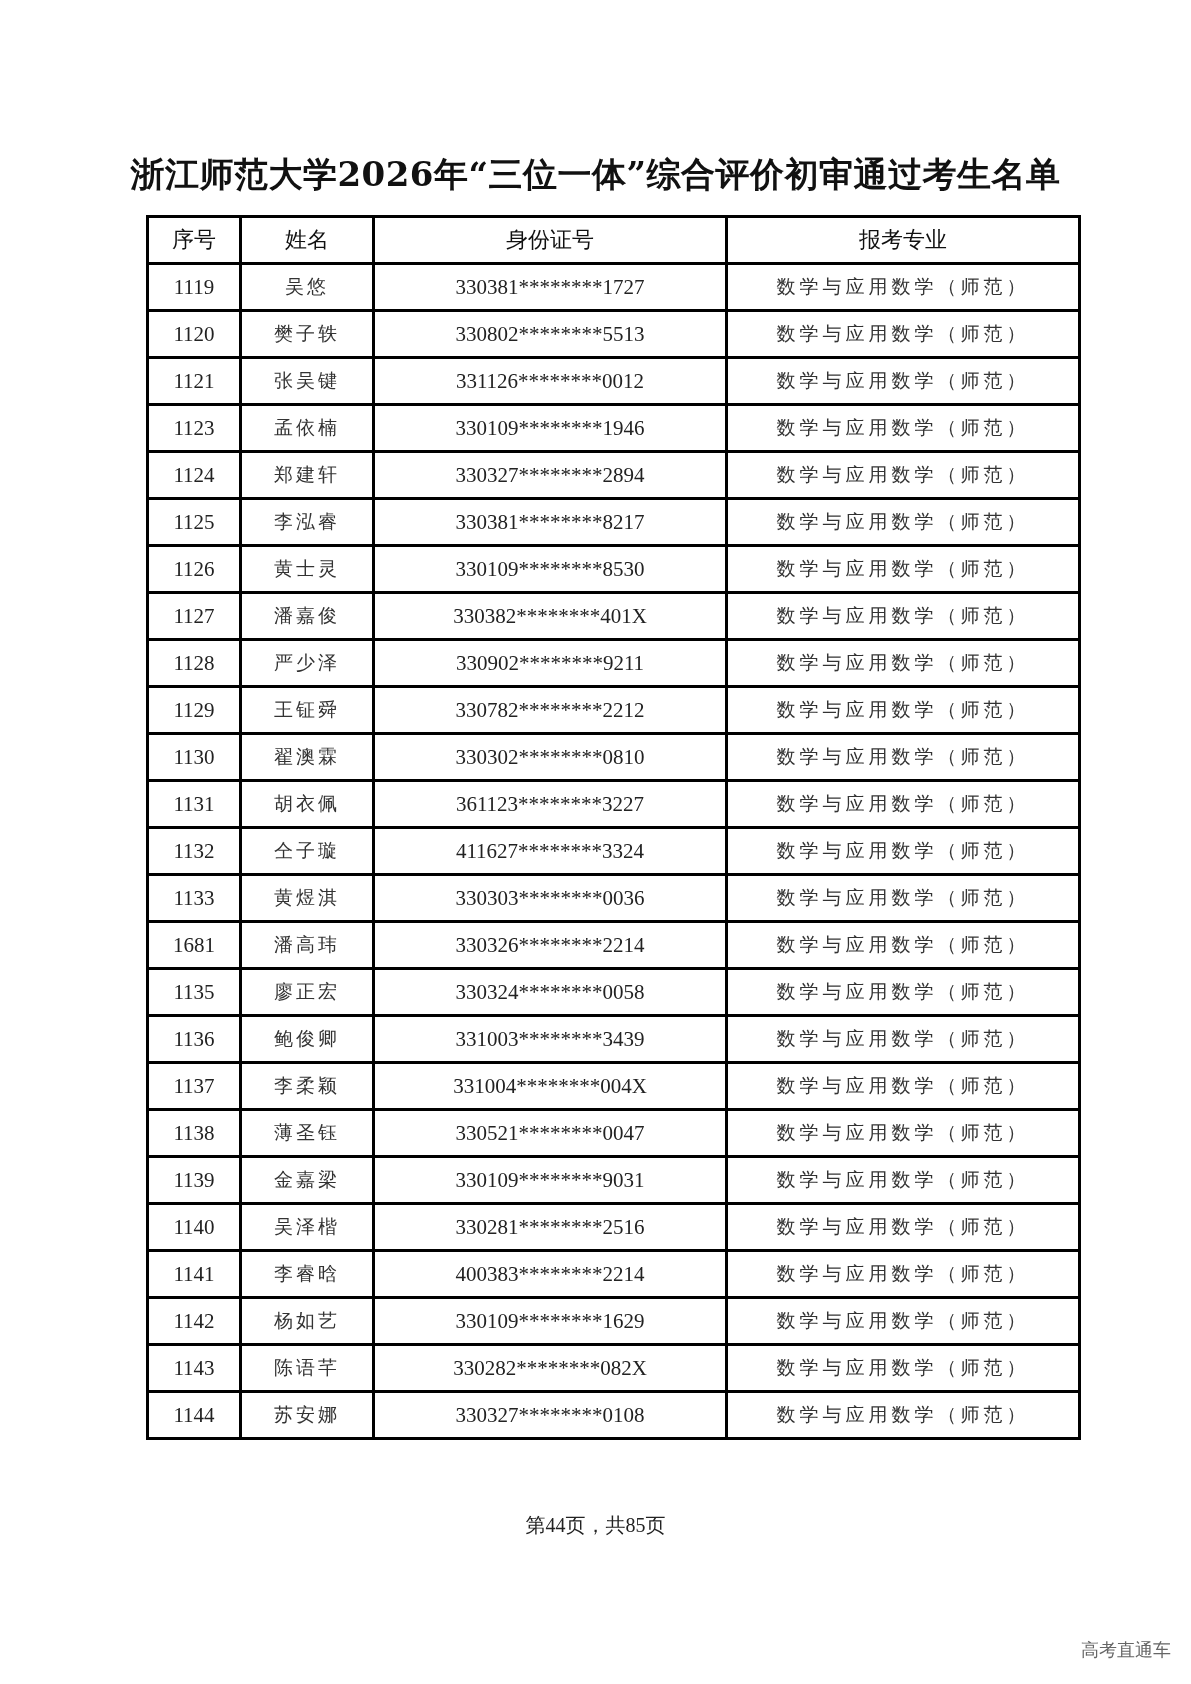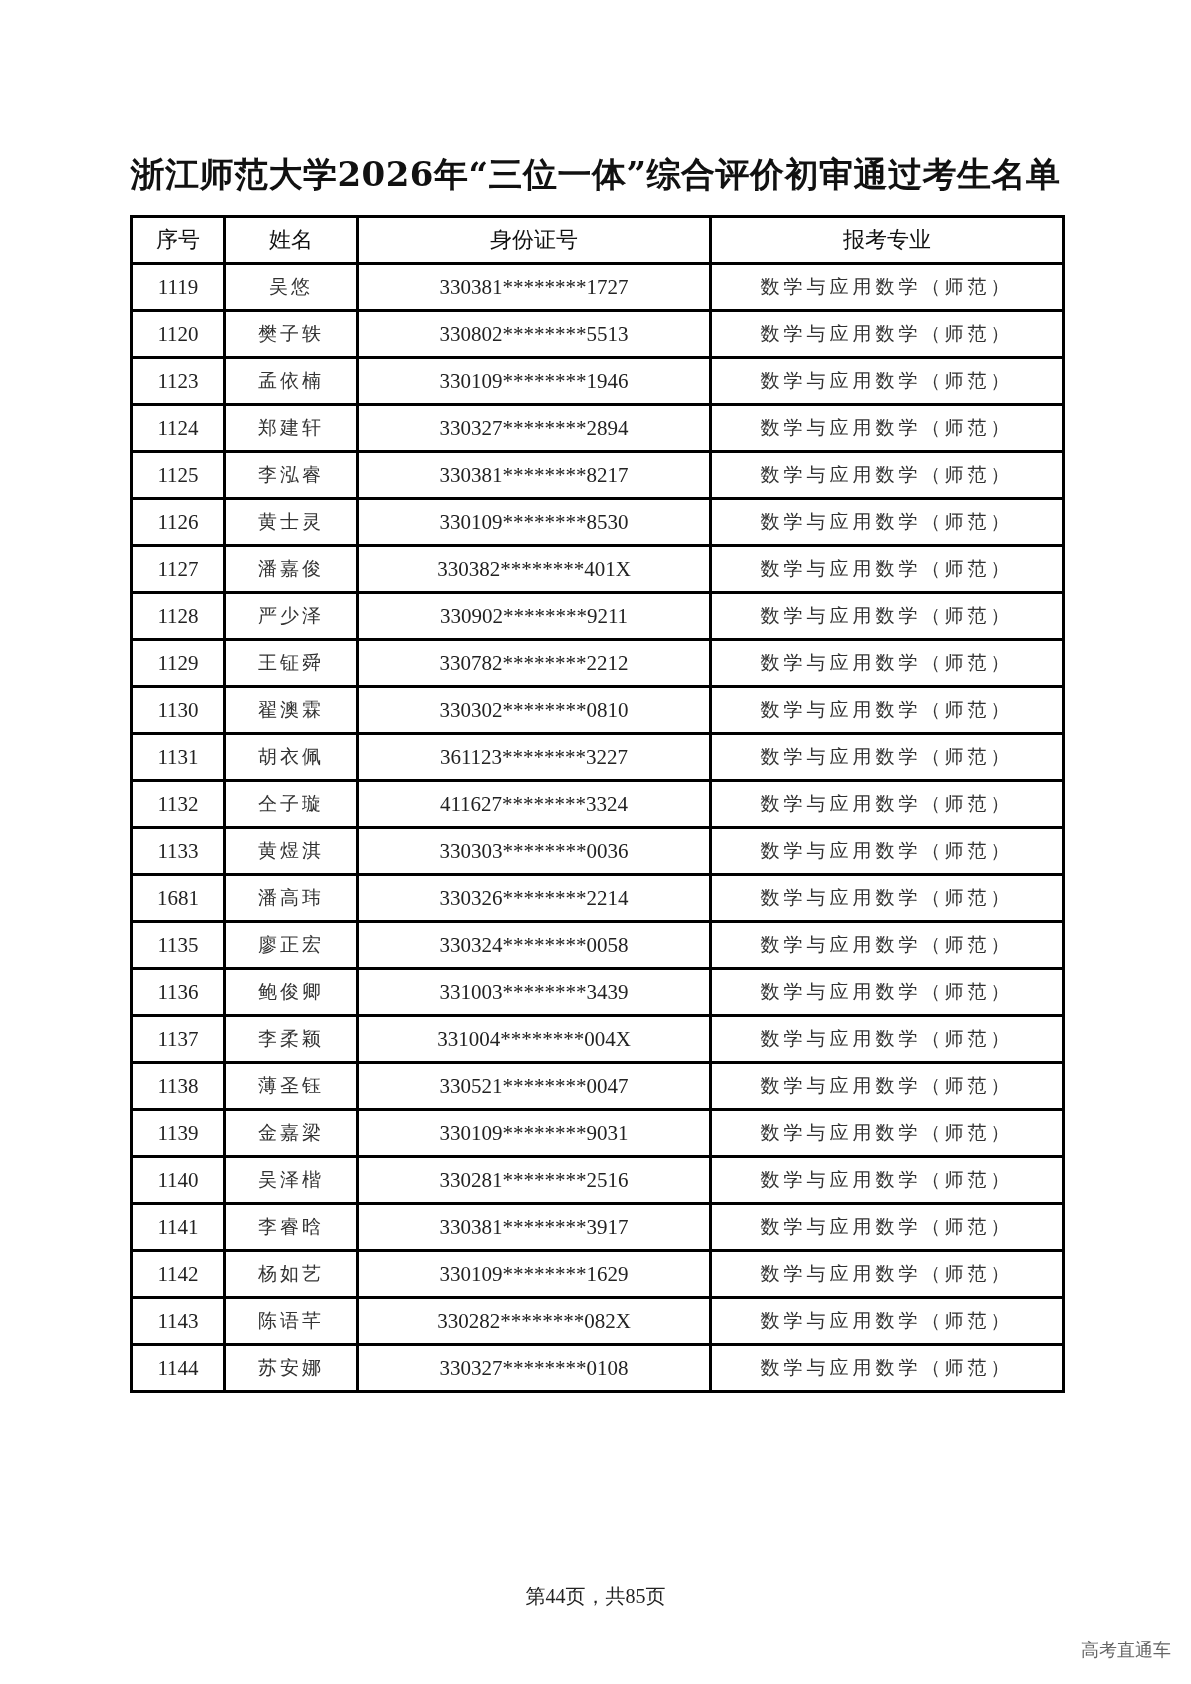--- a/index.html
+++ b/index.html
@@ -21,21 +21,21 @@
       left: 0;
       width: 1191px;
       text-align: center;
       font-size: 34px;
       font-weight: bold;
       letter-spacing: 0.5px;
       color: #111;
     }
     .table-wrap {
       position: absolute;
-      left: 130px;
+      left: 146px;
       top: 215px;
       width: 932px;
     }
     table {
       border-collapse: collapse;
       width: 932px;
       table-layout: fixed;
     }
     th, td {
       border: 3px solid #000;
@@ -66,21 +66,21 @@
     }
     td.col-major {
       letter-spacing: 4px;
     }
     col.c1 { width: 93px; }
     col.c2 { width: 133px; }
     col.c3 { width: 353px; }
     col.c4 { width: 353px; }
     .page-footer {
       position: absolute;
-      top: 1583px;
+      top: 1512px;
       left: 0;
       width: 1191px;
       text-align: center;
       font-family: "Liberation Serif", "DejaVu Serif", serif;
       font-size: 20px;
       color: #222;
     }
     .watermark {
       position: absolute;
       top: 1638px;
@@ -118,20 +118,26 @@
           <td class="col-id">330381********1727</td>
           <td class="col-major">数学与应用数学（师范）</td>
         </tr>
         <tr>
           <td class="col-seq">1120</td>
           <td class="col-name">樊子轶</td>
           <td class="col-id">330802********5513</td>
           <td class="col-major">数学与应用数学（师范）</td>
         </tr>
         <tr>
+          <td class="col-seq">1121</td>
+          <td class="col-name">张吴键</td>
+          <td class="col-id">331126********0012</td>
+          <td class="col-major">数学与应用数学（师范）</td>
+        </tr>
+        <tr>
           <td class="col-seq">1123</td>
           <td class="col-name">孟依楠</td>
           <td class="col-id">330109********1946</td>
           <td class="col-major">数学与应用数学（师范）</td>
         </tr>
         <tr>
           <td class="col-seq">1124</td>
           <td class="col-name">郑建轩</td>
           <td class="col-id">330327********2894</td>
           <td class="col-major">数学与应用数学（师范）</td>
@@ -228,21 +234,21 @@
         </tr>
         <tr>
           <td class="col-seq">1140</td>
           <td class="col-name">吴泽楷</td>
           <td class="col-id">330281********2516</td>
           <td class="col-major">数学与应用数学（师范）</td>
         </tr>
         <tr>
           <td class="col-seq">1141</td>
           <td class="col-name">李睿晗</td>
-          <td class="col-id">330381********3917</td>
+          <td class="col-id">400383********2214</td>
           <td class="col-major">数学与应用数学（师范）</td>
         </tr>
         <tr>
           <td class="col-seq">1142</td>
           <td class="col-name">杨如艺</td>
           <td class="col-id">330109********1629</td>
           <td class="col-major">数学与应用数学（师范）</td>
         </tr>
         <tr>
           <td class="col-seq">1143</td>

